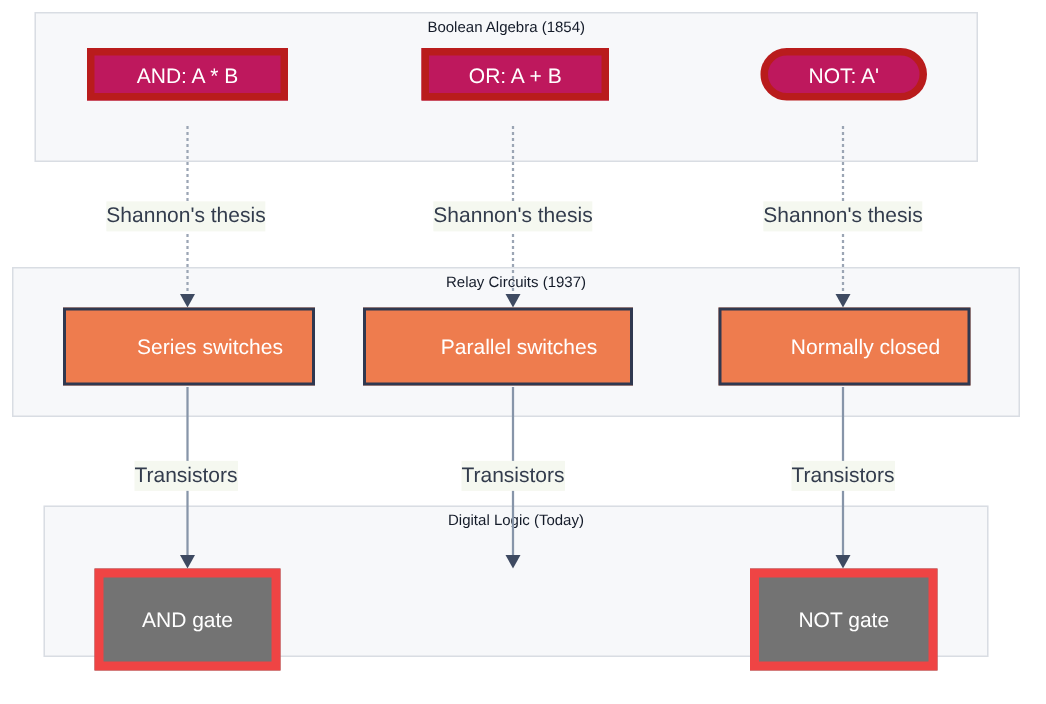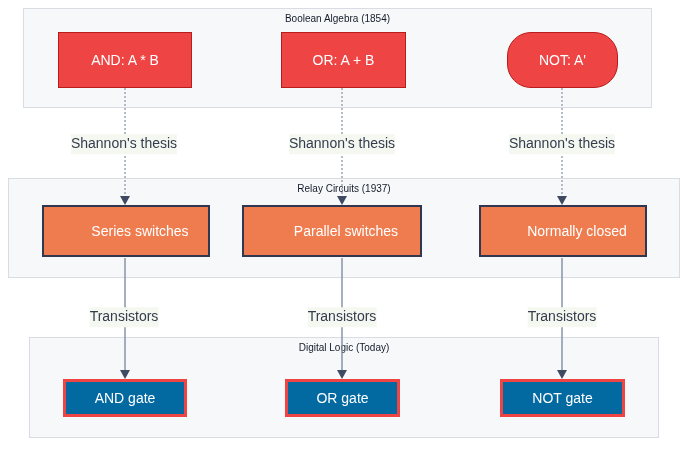--- a/index.html
+++ b/index.html
@@ -49,36 +49,36 @@
     display: flex;
     align-items: center;
     justify-content: center;
     box-sizing: border-box;
     color: #ffffff;
     font-size: 14px;
     white-space: nowrap;
     text-align: center;
   }
   .node-dark {
-    background: #ef4444;
-    border: 1px solid #b91c1c;
-    height: 56px;
+    background: #be185d;
+    border: 5px solid #b91c1c;
+    height: 35px;
     top: 32px;
   }
   .node-orange {
     background: #ee7c4e;
     border: 2px solid #2f3850;
     height: 52px;
     top: 205px;
     padding-left: 28px;
   }
   .node-slate {
-    background: #0369a1;
-    border: 3px solid #ef4444;
-    height: 38px;
+    background: #737373;
+    border: 6px solid #ef4444;
+    height: 68px;
     top: 379px;
   }
   
   .edge-label {
     position: absolute;
     z-index: 4;
     transform: translate(-50%, -50%);
     background: #f5f8f0;
     color: #333c4d;
     font-size: 14px;
@@ -133,21 +133,20 @@
 
   <div class="node node-dark" style="left:58px; width:134px;">AND: A * B</div>
   <div class="node node-dark" style="left:281px; width:125px;">OR: A + B</div>
   <div class="node node-dark" style="left:507px; width:111px;border-radius:24px;">NOT: A'</div>
 
   <div class="node node-orange" style="left:42px; width:168px;">Series switches</div>
   <div class="node node-orange" style="left:242px; width:180px;">Parallel switches</div>
   <div class="node node-orange" style="left:479px; width:168px;">Normally closed</div>
 
   <div class="node node-slate" style="left:63px; width:124px;">AND gate</div>
-  <div class="node node-slate" style="left:285px; width:115px;">OR gate</div>
   <div class="node node-slate" style="left:500px; width:125px;">NOT gate</div>
 
   <div class="edge-label" style="left:124px; top:144px;">Shannon's thesis</div>
   <div class="edge-label" style="left:342px; top:144px;">Shannon's thesis</div>
   <div class="edge-label" style="left:562px; top:144px;">Shannon's thesis</div>
   <div class="edge-label" style="left:124px; top:317px;">Transistors</div>
   <div class="edge-label" style="left:342px; top:317px;">Transistors</div>
   <div class="edge-label" style="left:562px; top:317px;">Transistors</div>
 
 </div>

